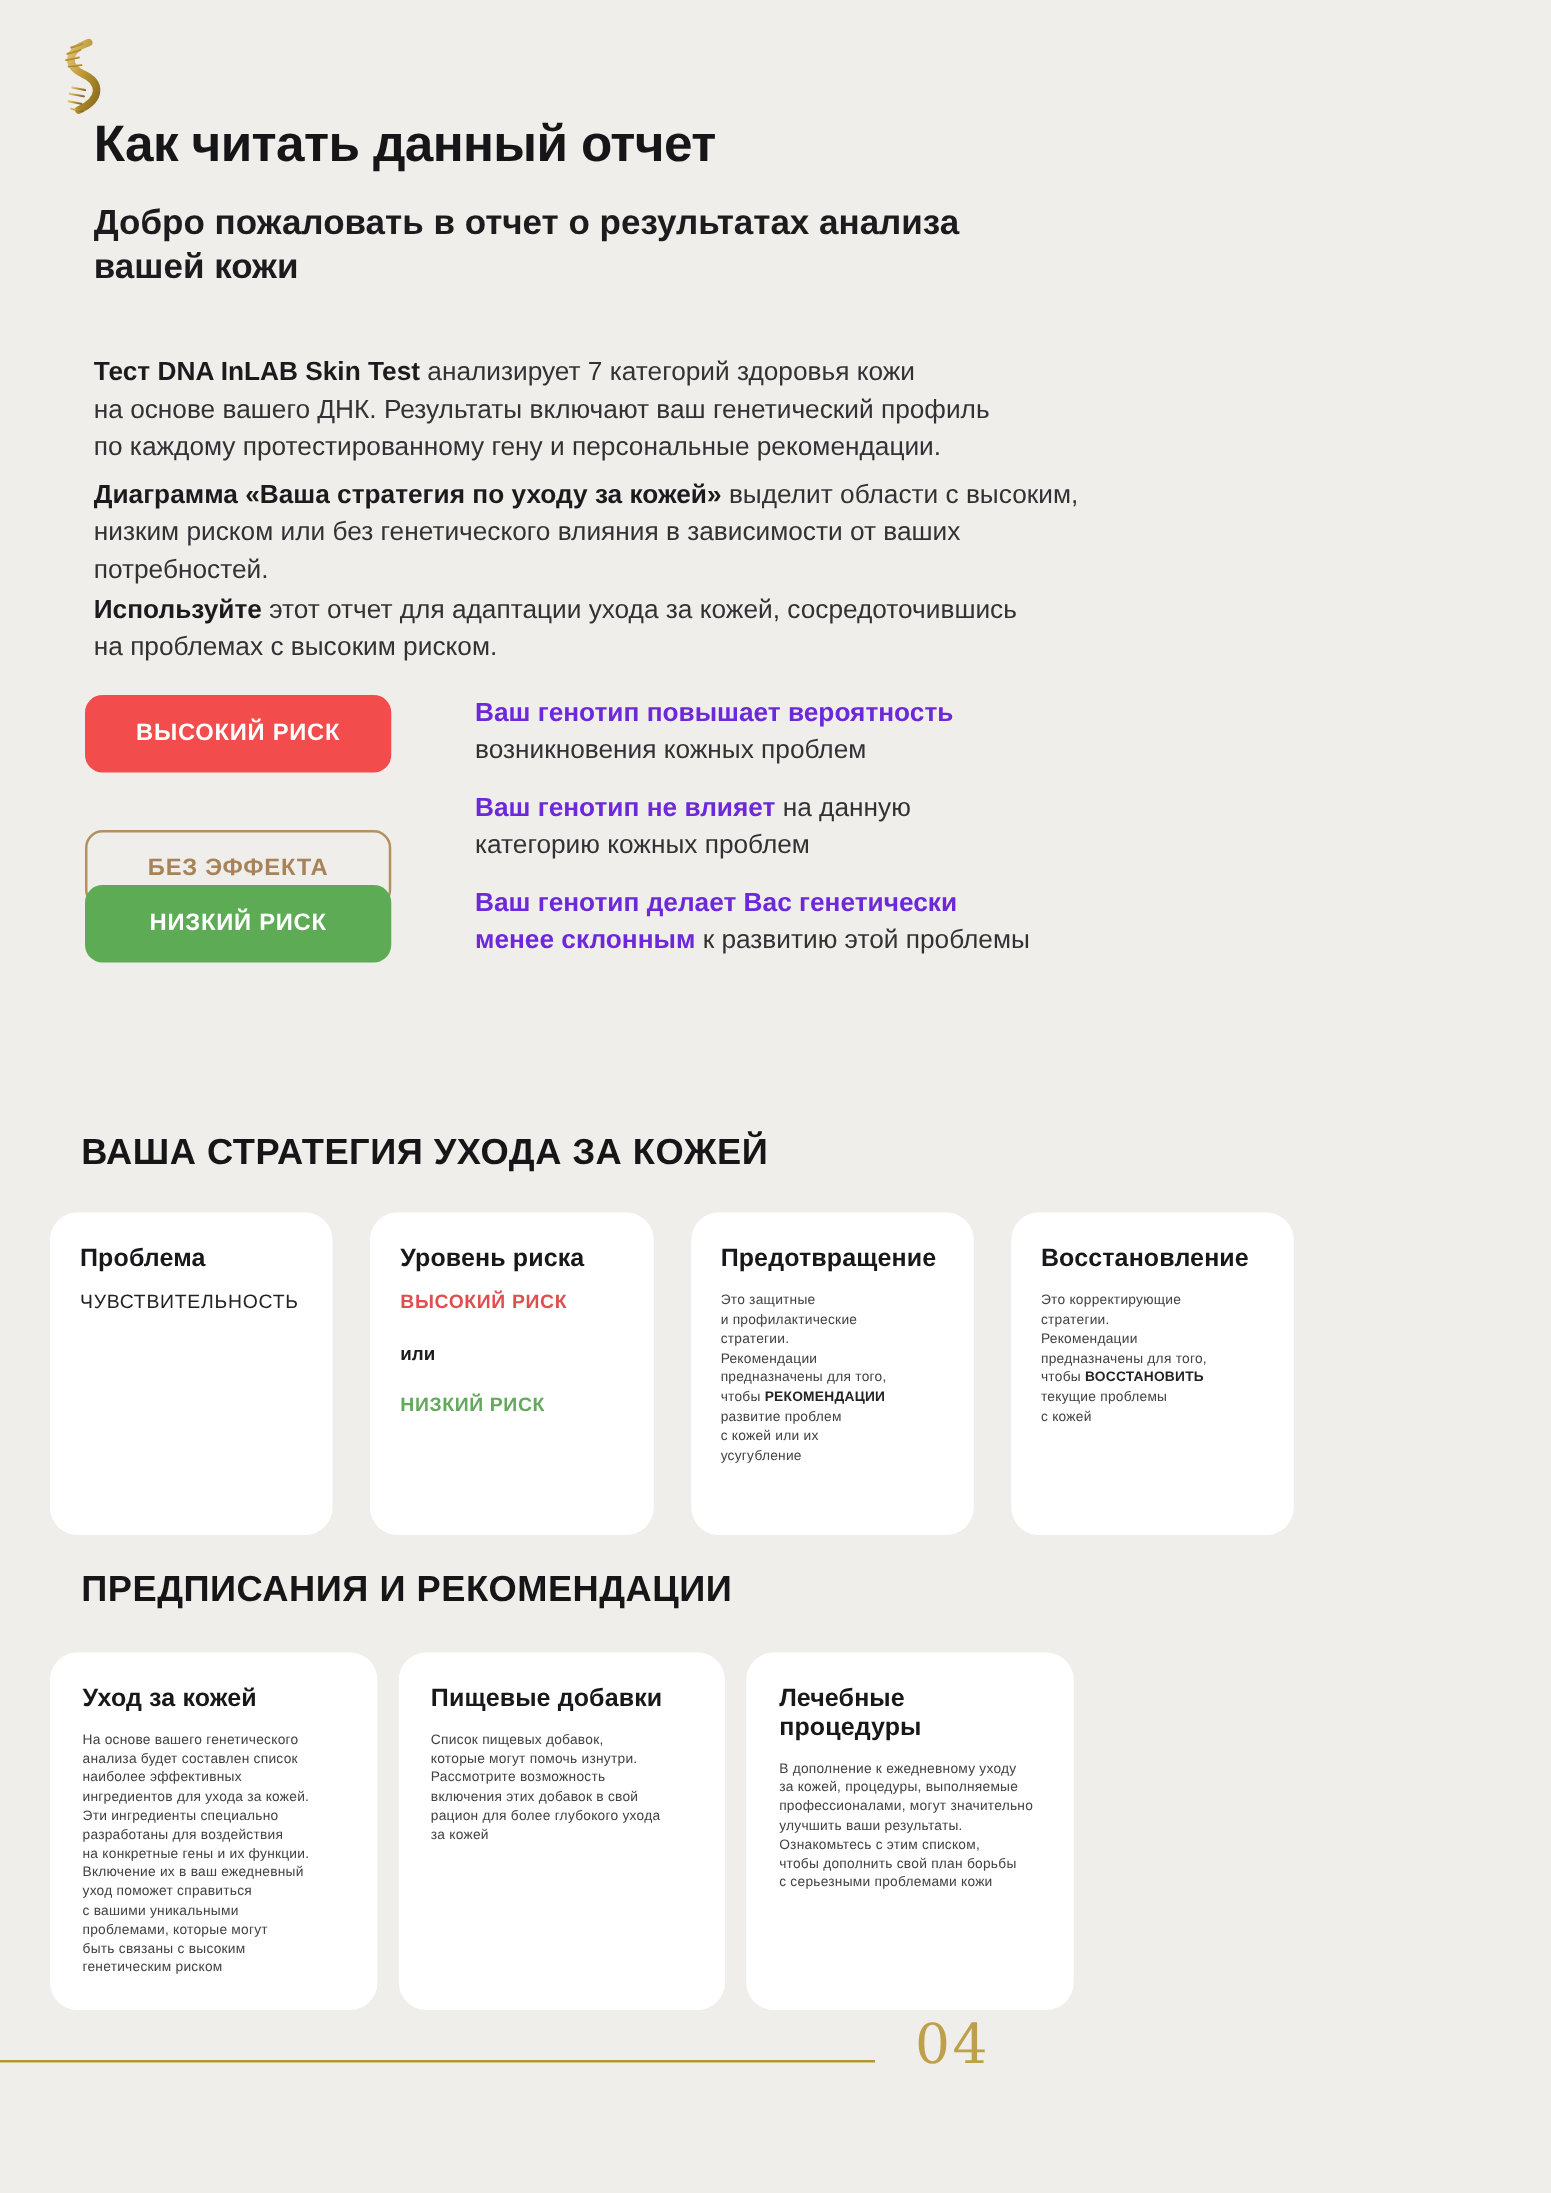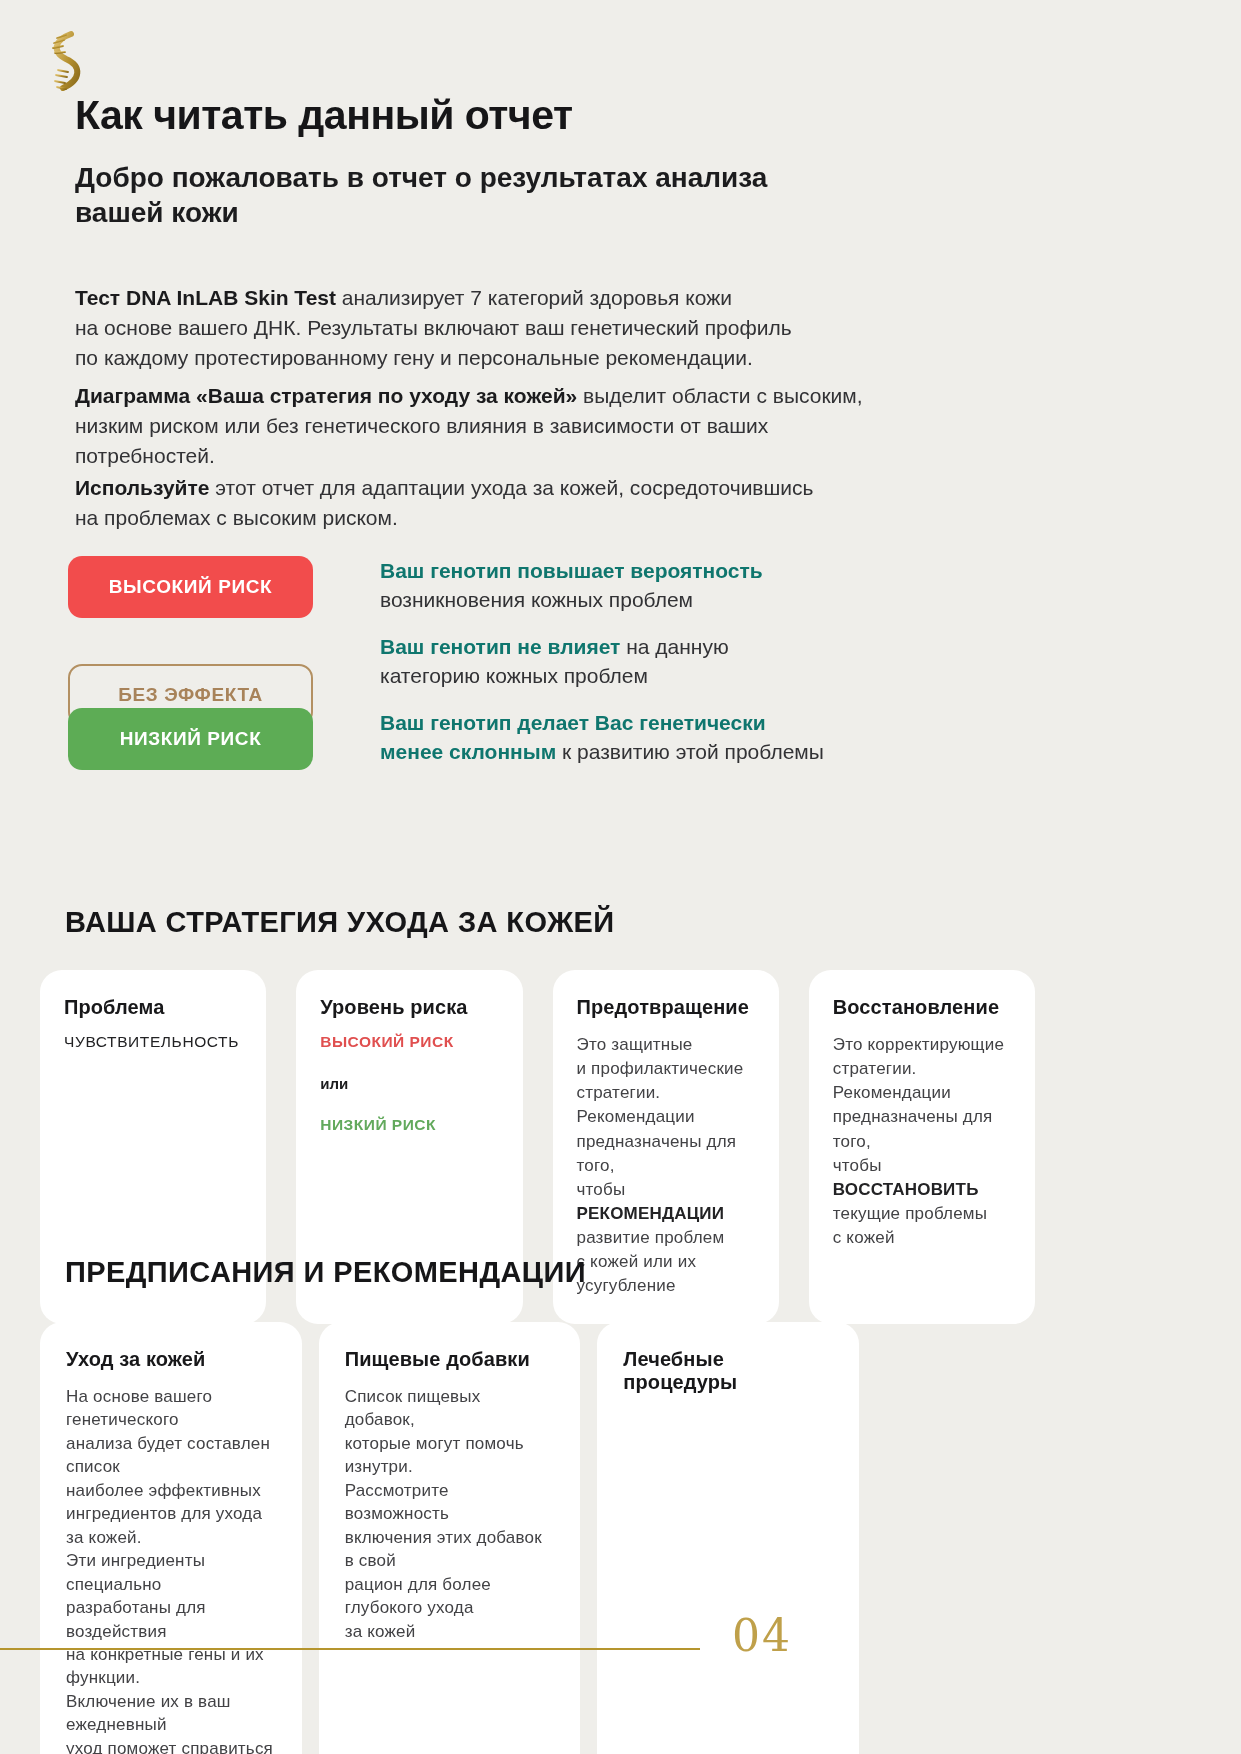--- a/index.html
+++ b/index.html
@@ -48,21 +48,21 @@
     box-sizing:border-box;
   }
   .badge-high{background:#f24c4c;color:#ffffff;}
   .badge-none{background:transparent;border:2.5px solid #b39062;color:#a8835a;margin-top:32px;}
   .badge-low{background:#5dac55;color:#ffffff;}
   .legend-desc{
     position:absolute;left:312px;top:1px;width:600px;
     font-size:21px;line-height:1.38;color:#323235;
     white-space:pre-line;
   }
-  .legend-desc b{color:#0f766e;}
+  .legend-desc b{color:#6d28d9;}
 
   .section-title{
     position:absolute;left:65px;
     font-size:29px;font-weight:700;letter-spacing:0.4px;
     color:#161618;
   }
   .st1{top:906px;}
   .st2{top:1256px;}
 
   .grid4{
@@ -80,21 +80,21 @@
   }
   .grid3 .card{min-height:282px;padding:26px 26px;}
   .card-title{
     font-size:20px;font-weight:800;color:#18181a;
     margin:0 0 14px 0;letter-spacing:0.1px;
   }
   .card-value{
     font-size:15.5px;color:#222224;letter-spacing:0.6px;font-weight:500;
   }
   .card-text{
-    font-size:17px;line-height:1.42;color:#424245;
+    font-size:11px;line-height:1.42;color:#424245;
     letter-spacing:0.2px;white-space:pre-line;margin:0;
   }
   .grid3 .card-text{line-height:1.38;}
   .card-text b{color:#232325;}
   .risk-line-high{font-size:15.5px;font-weight:700;letter-spacing:0.5px;color:#e04f4f;}
   .risk-or{font-size:15px;font-weight:700;color:#1c1c1e;margin:24px 0;}
   .risk-line-low{font-size:15.5px;font-weight:700;letter-spacing:0.5px;color:#62a95c;}
 
   .footer-rule{
     position:absolute;left:0;top:1648px;width:700px;height:2px;
@@ -223,19 +223,26 @@
       <h4 class="card-title">Пищевые добавки</h4>
       <p class="card-text">Список пищевых добавок,
 которые могут помочь изнутри.
 Рассмотрите возможность
 включения этих добавок в свой
 рацион для более глубокого ухода
 за кожей</p>
     </div>
     <div class="card">
       <h4 class="card-title">Лечебные процедуры</h4>
+      <p class="card-text">В дополнение к ежедневному уходу
+за кожей, процедуры, выполняемые
+профессионалами, могут значительно
+улучшить ваши результаты.
+Ознакомьтесь с этим списком,
+чтобы дополнить свой план борьбы
+с серьезными проблемами кожи</p>
     </div>
   </div>
 
   <div class="footer-rule"></div>
   <div class="page-number">04</div>
 
 </div>
 
 </body></html>

